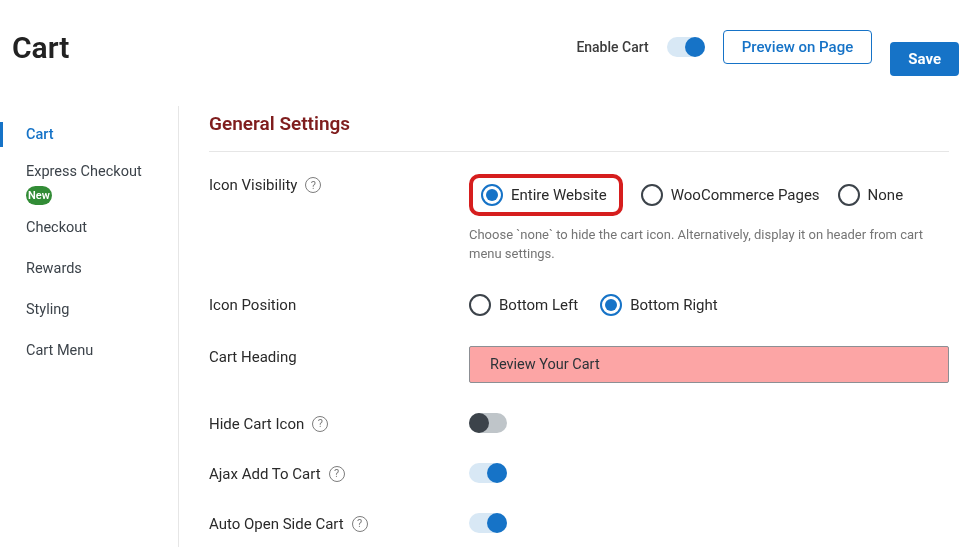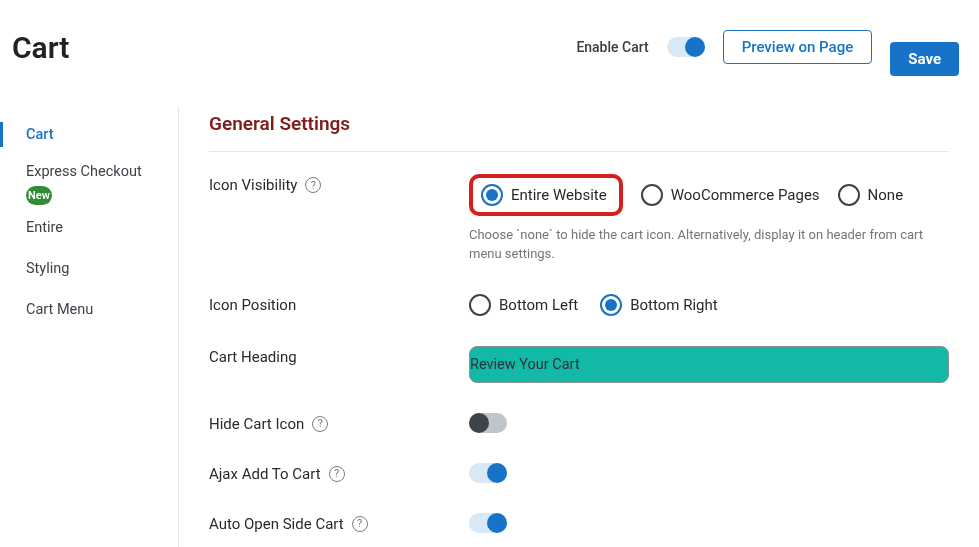--- a/index.html
+++ b/index.html
@@ -33,21 +33,21 @@
     .form-field { flex: 1; }
     .radio-group { display: flex; gap: 22px; align-items: center; }
     .radio-option { display: flex; align-items: center; gap: 8px; cursor: pointer; }
     .radio-circle { width: 22px; height: 22px; border: 2px solid #3c434a; border-radius: 50%; position: relative; }
     .radio-circle.selected { border-color: #1673c7; }
     .radio-circle.selected::after { content: ''; position: absolute; width: 12px; height: 12px; background: #1673c7; border-radius: 50%; top: 3px; left: 3px; }
     .radio-text { font-size: 15px; color: #2a2a2a; }
     .radio-group.highlighted { display: flex; gap: 18px; align-items: center;}
     .highlight-box { border: 4px solid #d61e1e; border-radius: 10px; padding: 6px 12px 6px 8px; display: inline-flex; align-items: center; gap: 8px; }
     .helper-text { font-size: 13px; color: #757575; margin-top: 10px; line-height: 1.45; }
-    .text-input { width: 480px; padding: 9px 0; font-size: 14.5px; border: 1px solid #8c8f94; border-radius: 8px; color: #2c3338; background: #14b8a6; }
+    .text-input { width: 480px; padding: 9px 20px; font-size: 14.5px; border: 1px solid #8c8f94; border-radius: 2px; color: #2c3338; background: #fca5a5; }
   </style>
 </head>
 <body>
 
 <div class="header">
   <h1 class="page-title">Cart</h1>
   <div class="header-right">
     <span class="enable-label">Enable Cart</span>
     <div class="toggle toggle-on">
       <div class="knob"></div>
@@ -61,21 +61,24 @@
 
   <div class="sidebar">
     <div class="side-item active">
       <span>Cart</span>
     </div>
     <div class="side-item express">
       <span class="label-line">Express Checkout</span>
       <span class="badge-line"><span class="badge-new">New</span></span>
     </div>
     <div class="side-item">
-      <span>Entire</span>
+      <span>Checkout</span>
+    </div>
+    <div class="side-item">
+      <span>Rewards</span>
     </div>
     <div class="side-item">
       <span>Styling</span>
     </div>
     <div class="side-item">
       <span>Cart Menu</span>
     </div>
   </div>
 
   <div class="main">

